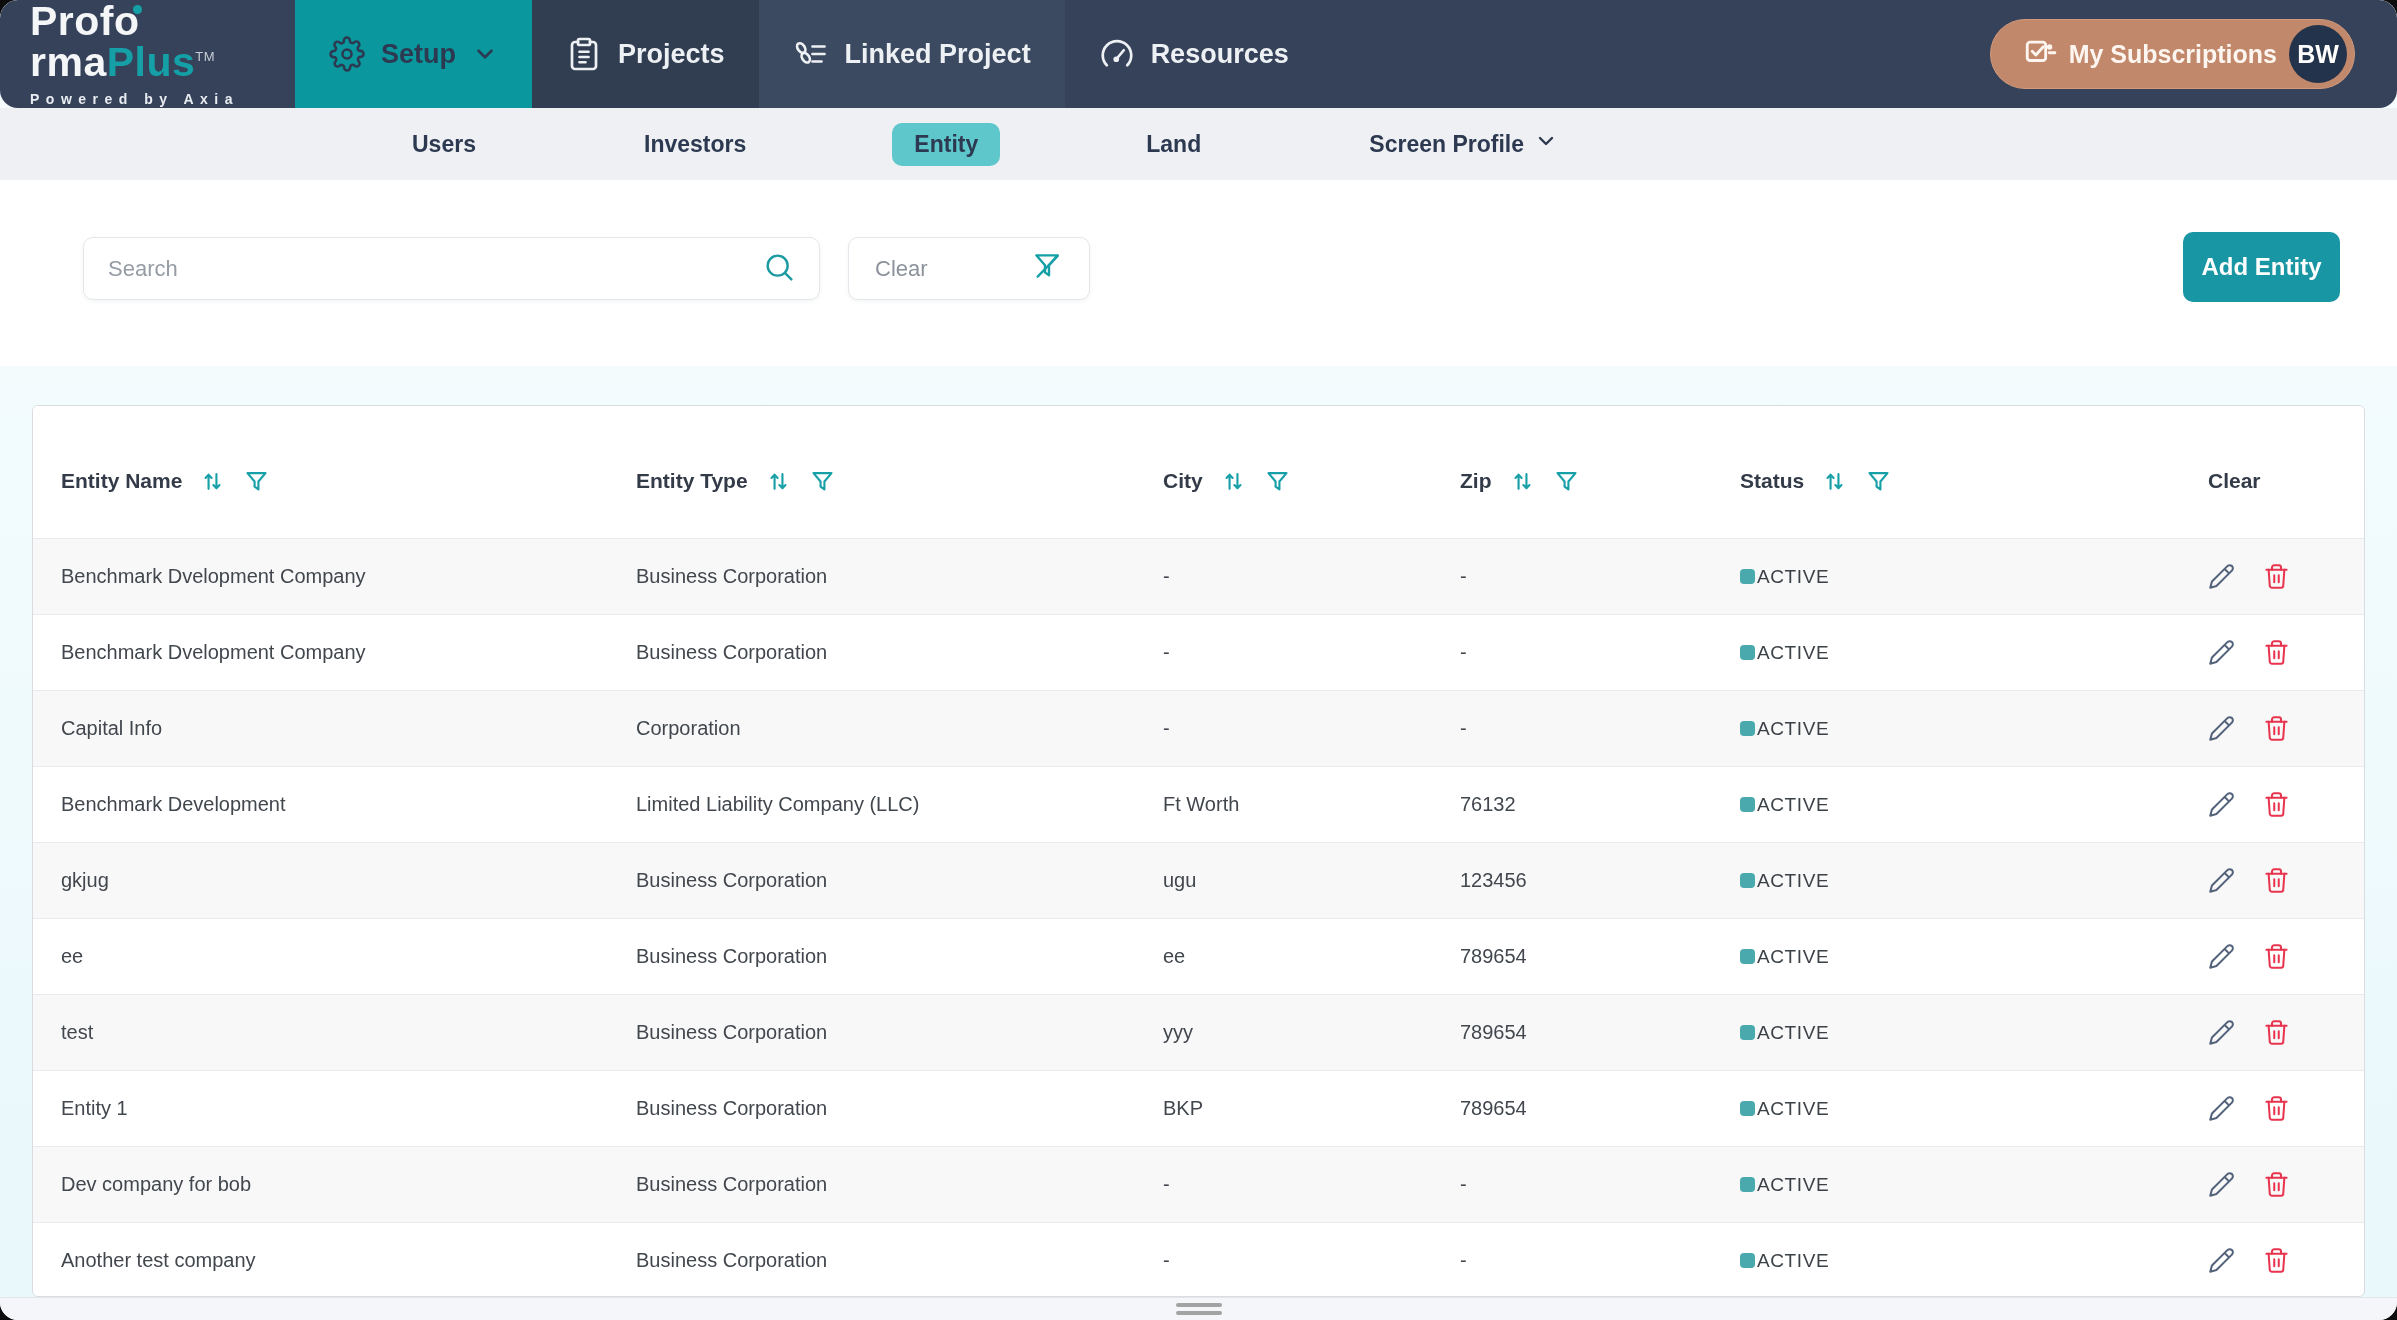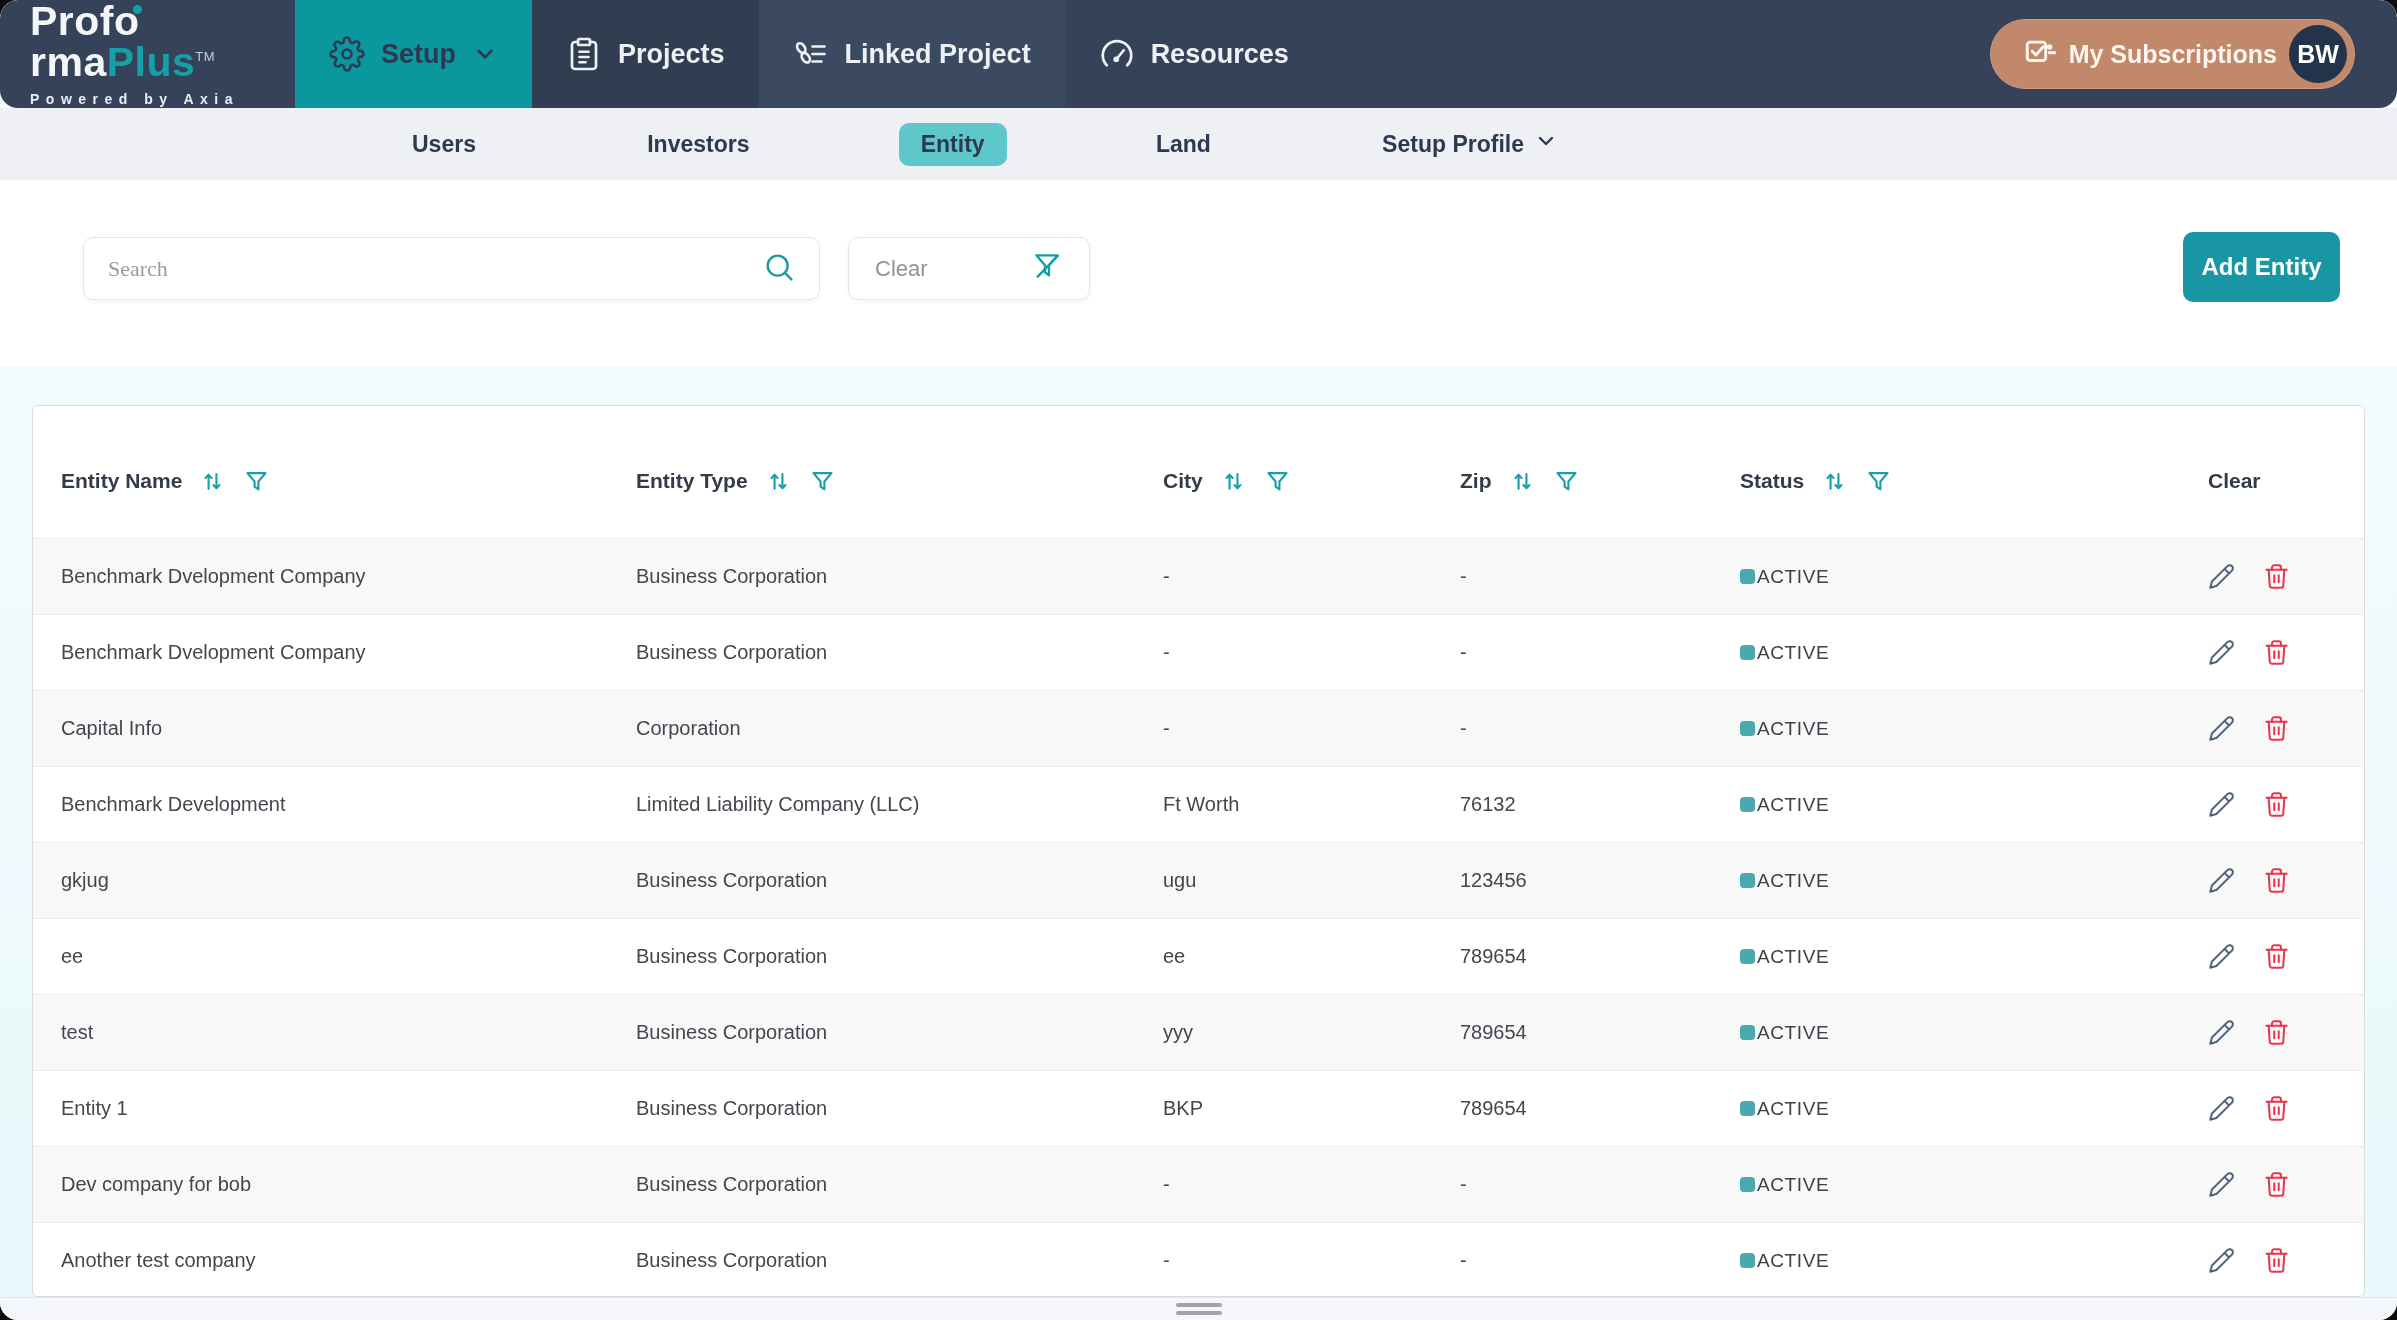--- a/index.html
+++ b/index.html
@@ -39,21 +39,21 @@
   .subnav-item { display:flex; align-items:center; gap:10px; font-size:23px; font-weight:700; color:#2c3950;
                  padding:8px 22px; border-radius:10px; cursor:pointer; white-space:nowrap; }
   .subnav-item.active { background:#5ec7cb; }
   .subnav-item .chev svg { width:24px; height:24px; }
 
   
   .toolbar { position:relative; height:186px; background:#ffffff; }
   .search-box { position:absolute; left:83px; top:57px; width:737px; height:63px; background:#fff;
                 border:1px solid #e3e6ea; border-radius:10px; box-shadow:0 2px 4px rgba(40,60,80,.05);
                 display:flex; align-items:center; padding:0 24px; }
-  .search-box input { flex:1; border:none; outline:none; font-size:22px; color:#3d434b; font-family:Liberation Serif, serif; background:transparent; }
+  .search-box input { flex:1; border:none; outline:none; font-size:22px; color:#3d434b; font-family:Liberation Sans, sans-serif; background:transparent; }
   .search-box input::placeholder { color:#969ca4; }
   .search-box .icon svg { width:32px; height:32px; color:#1b9aa2; }
   .clear-box { position:absolute; left:848px; top:57px; width:242px; height:63px; background:#fff;
                border:1px solid #e3e6ea; border-radius:10px; box-shadow:0 2px 4px rgba(40,60,80,.05);
                display:flex; align-items:center; justify-content:space-between; padding:0 26px;
                font-size:22px; color:#8c929b; cursor:pointer; }
   .clear-box .icon svg { width:32px; height:32px; color:#14a0a6; }
   .add-btn { position:absolute; right:57px; top:52px; width:157px; height:70px; background:#1896a3;
              color:#fff; font-size:24px; font-weight:700; border:none; border-radius:10px;
              cursor:pointer; font-family:Liberation Sans, sans-serif; }
@@ -171,21 +171,21 @@
   </div>
         <div class="subnav-item active">
     <span class="label">Entity</span>
 
   </div>
         <div class="subnav-item">
     <span class="label">Land</span>
 
   </div>
         <div class="subnav-item">
-    <span class="label">Setup Profile</span>
+    <span class="label">Screen Profile</span>
     <span class="icon chev"><svg viewBox="0 0 24 24" fill="none" stroke="currentColor" stroke-width="2.4" stroke-linecap="round" stroke-linejoin="round">
               <path d="M6 9l6 6 6-6"></path>
             </svg></span>
   </div>
       </div>
   </nav>
 
   <section class="toolbar">
     <div class="search-box">
       <input type="text" value="" placeholder="Search" style="">

